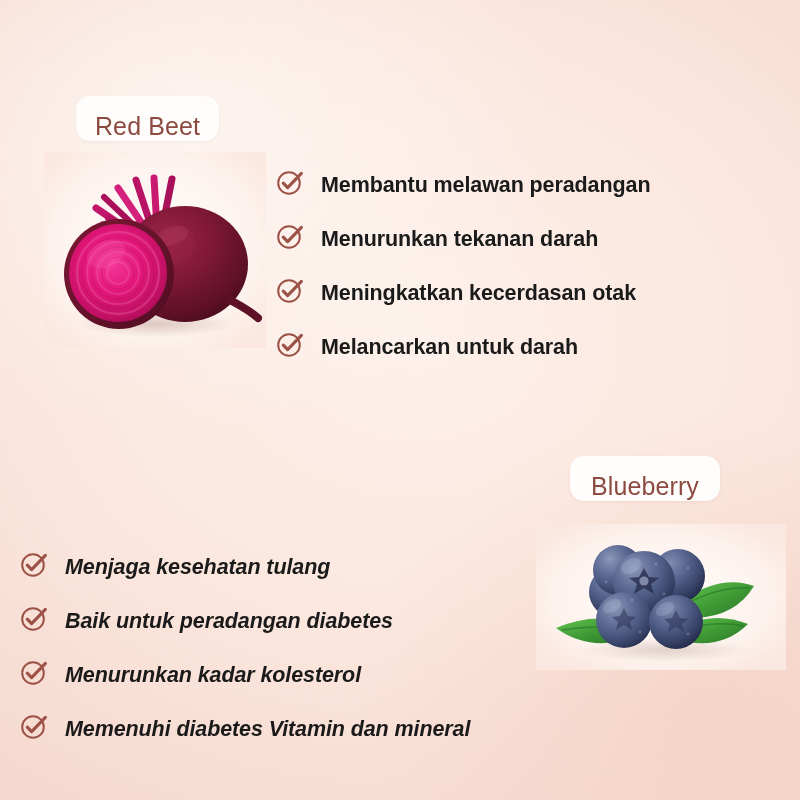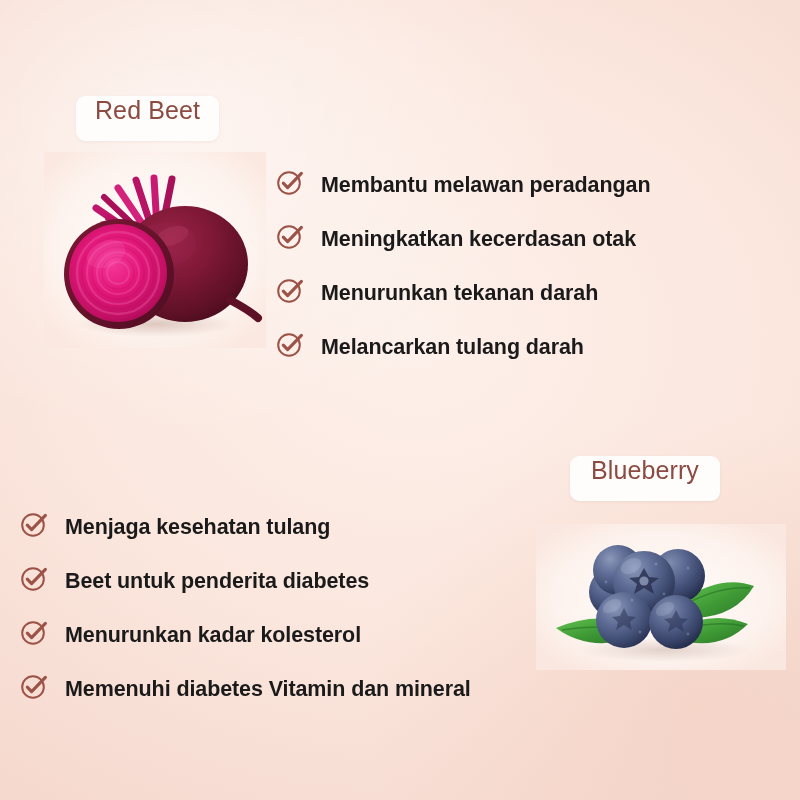--- a/index.html
+++ b/index.html
@@ -31,27 +31,27 @@
     background:
       radial-gradient(70% 55% at 22% 16%, rgba(255,255,255,0.55) 0%, rgba(255,255,255,0) 70%),
       radial-gradient(60% 50% at 88% 88%, rgba(240,196,180,0.40) 0%, rgba(240,196,180,0) 72%);
     pointer-events: none;
   }
 
   
   .label-pill {
     position: absolute;
     background: #fffdfc;
-    border-radius: 9px;
+    border-radius: 14px;
     color: #8c4a40;
     font-size: 25px;
     font-weight: 400;
     letter-spacing: 0.1px;
     display: flex;
-    align-items: flex-start;
+    align-items: flex-end;
     justify-content: center;
     box-shadow: 0 1px 3px rgba(160,110,95,0.10);
     z-index: 5;
   }
   #label-red-beet {
     left: 76px;
     top: 96px;
     width: 143px;
     height: 45px;
   }
@@ -66,21 +66,22 @@
   .benefit-list {
     position: absolute;
     z-index: 4;
   }
   #list-red-beet {
     left: 276px;
     top: 142px;
   }
   #list-blueberry {
     left: 20px;
-    top: 484px;
+    top: 524px;
+    font-style: italic;
   }
   .benefit-item {
     display: flex;
     align-items: flex-end;
     height: 54px;
   }
   .check-icon {
     flex: 0 0 auto;
     width: 28px;
     height: 28px;
@@ -206,37 +207,37 @@
         <path d="M7.3 15.2 L11.6 19.6 L25.4 5.4" fill="none" stroke="#9c5246" stroke-width="3.1" stroke-linecap="round" stroke-linejoin="round"></path>
       </svg>
       <span class="benefit-text">Membantu melawan peradangan</span>
     </div>
 
     <div class="benefit-item">
       <svg class="check-icon" viewBox="0 0 28 28" aria-hidden="true">
         <circle cx="13" cy="15" r="10.8" fill="none" stroke="#9c5246" stroke-width="2"></circle>
         <path d="M7.3 15.2 L11.6 19.6 L25.4 5.4" fill="none" stroke="#9c5246" stroke-width="3.1" stroke-linecap="round" stroke-linejoin="round"></path>
       </svg>
+      <span class="benefit-text">Menurunkan tekanan darah</span>
+    </div>
+
+    <div class="benefit-item">
+      <svg class="check-icon" viewBox="0 0 28 28" aria-hidden="true">
+        <circle cx="13" cy="15" r="10.8" fill="none" stroke="#9c5246" stroke-width="2"></circle>
+        <path d="M7.3 15.2 L11.6 19.6 L25.4 5.4" fill="none" stroke="#9c5246" stroke-width="3.1" stroke-linecap="round" stroke-linejoin="round"></path>
+      </svg>
       <span class="benefit-text">Meningkatkan kecerdasan otak</span>
     </div>
 
     <div class="benefit-item">
       <svg class="check-icon" viewBox="0 0 28 28" aria-hidden="true">
         <circle cx="13" cy="15" r="10.8" fill="none" stroke="#9c5246" stroke-width="2"></circle>
         <path d="M7.3 15.2 L11.6 19.6 L25.4 5.4" fill="none" stroke="#9c5246" stroke-width="3.1" stroke-linecap="round" stroke-linejoin="round"></path>
       </svg>
-      <span class="benefit-text">Menurunkan tekanan darah</span>
-    </div>
-
-    <div class="benefit-item">
-      <svg class="check-icon" viewBox="0 0 28 28" aria-hidden="true">
-        <circle cx="13" cy="15" r="10.8" fill="none" stroke="#9c5246" stroke-width="2"></circle>
-        <path d="M7.3 15.2 L11.6 19.6 L25.4 5.4" fill="none" stroke="#9c5246" stroke-width="3.1" stroke-linecap="round" stroke-linejoin="round"></path>
-      </svg>
-      <span class="benefit-text">Melancarkan tulang darah</span>
+      <span class="benefit-text">Melancarkan untuk darah</span>
     </div>
   </div>
 
   <div class="label-pill" id="label-blueberry">
     <span>Blueberry</span>
   </div>
 
   <div class="produce" id="art-blueberry">
     <svg viewBox="0 0 250 146" xmlns="http://www.w3.org/2000/svg" aria-hidden="true">
       <defs>
@@ -323,21 +324,21 @@
         <path d="M7.3 15.2 L11.6 19.6 L25.4 5.4" fill="none" stroke="#9c5246" stroke-width="3.1" stroke-linecap="round" stroke-linejoin="round"></path>
       </svg>
       <span class="benefit-text">Menjaga kesehatan tulang</span>
     </div>
 
     <div class="benefit-item">
       <svg class="check-icon" viewBox="0 0 28 28" aria-hidden="true">
         <circle cx="13" cy="15" r="10.8" fill="none" stroke="#9c5246" stroke-width="2"></circle>
         <path d="M7.3 15.2 L11.6 19.6 L25.4 5.4" fill="none" stroke="#9c5246" stroke-width="3.1" stroke-linecap="round" stroke-linejoin="round"></path>
       </svg>
-      <span class="benefit-text">Beet untuk penderita diabetes</span>
+      <span class="benefit-text">Baik untuk peradangan diabetes</span>
     </div>
 
     <div class="benefit-item">
       <svg class="check-icon" viewBox="0 0 28 28" aria-hidden="true">
         <circle cx="13" cy="15" r="10.8" fill="none" stroke="#9c5246" stroke-width="2"></circle>
         <path d="M7.3 15.2 L11.6 19.6 L25.4 5.4" fill="none" stroke="#9c5246" stroke-width="3.1" stroke-linecap="round" stroke-linejoin="round"></path>
       </svg>
       <span class="benefit-text">Menurunkan kadar kolesterol</span>
     </div>
 

